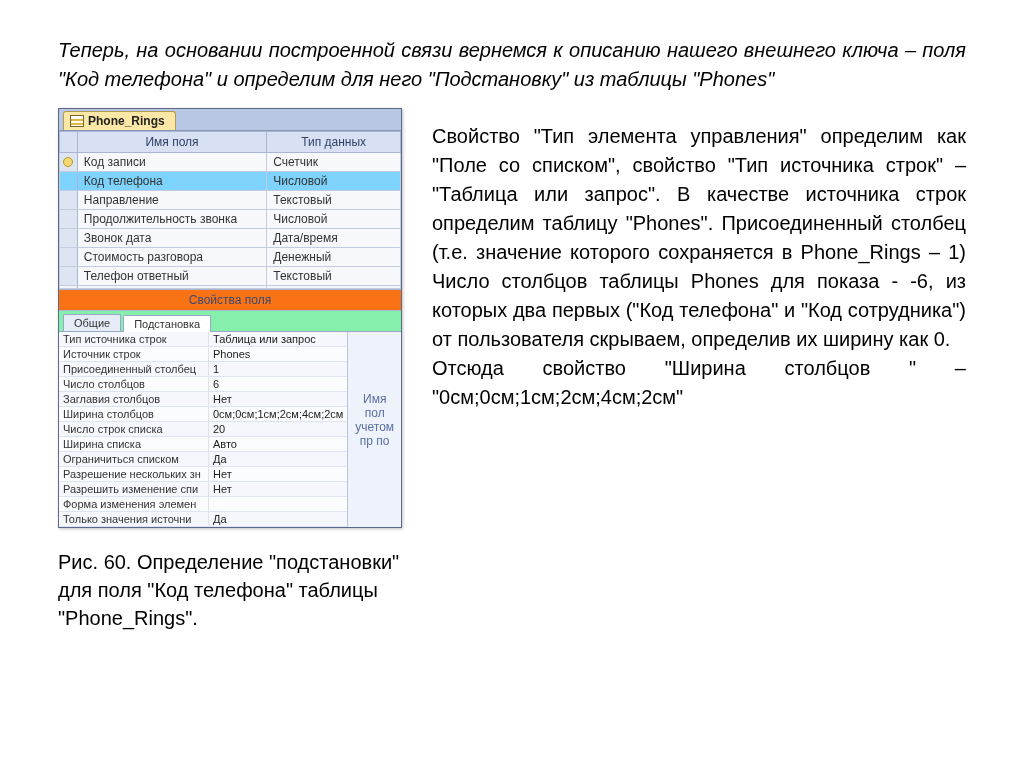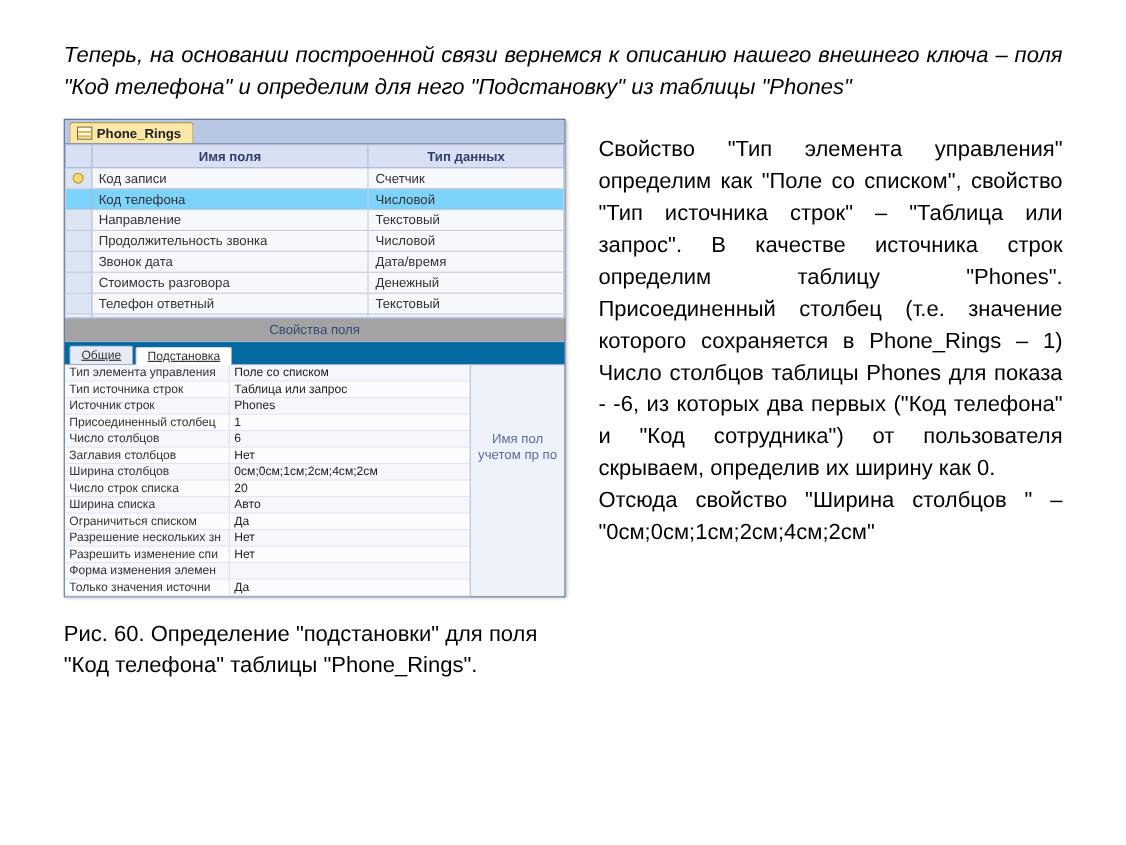--- a/index.html
+++ b/index.html
@@ -16,21 +16,21 @@
     font-size: 20px;
     line-height: 1.45;
     text-align: justify;
     margin-bottom: 14px;
     font-style: italic;
   }
   .columns {
     display: flex;
     gap: 30px;
   }
-  .left-col { width: 456px; flex: none; }
+  .left-col { width: 344px; flex: none; }
   .right-col { flex: 1; }
   .right-text {
     font-size: 20px;
     line-height: 1.45;
     text-align: justify;
     padding-top: 14px;
   }
 
   
   .access {
@@ -79,21 +79,21 @@
 
   .grid {
     width: 100%;
     border-collapse: collapse;
     background: #eaf0fb;
   }
   .grid th {
     background: #d8e1f4;
     border: 1px solid #a9b6d3;
     padding: 3px 6px;
-    font-weight: bold;
+    font-weight: normal;
     color: #314067;
     font-size: 12px;
     text-align: center;
   }
   .grid td {
     border: 1px solid #c2ccde;
     padding: 2px 6px;
     font-size: 12px;
     background: #f6f8fc;
     color: #333;
@@ -110,34 +110,33 @@
     background: #f5d870;
     position: relative; top: 1px;
   }
   .grid td.fname { width: 170px; }
   .grid td.ftype { width: 120px; }
   .grid tr.empty td { height: 3px; padding:0; background:#f3f6fc; }
 
   .fieldprops-bar {
     text-align: center;
     padding: 3px 0;
-    background: #a3a3a3;
+    background: #f97316;
     border-top: 1px solid #a9b6d3;
     border-bottom: 1px solid #a9b6d3;
     color: #3a4a73;
     font-size: 12px;
   }
 
   .prop-tabs {
     display: flex;
     gap: 2px;
     padding: 3px 4px 0 4px;
-    background: #0369a1;
+    background: #86efac;
     font-size: 11px;
-    text-decoration: underline;
   }
   .prop-tab {
     padding: 2px 10px;
     border: 1px solid #9aa8c6;
     border-bottom: none;
     background: #e6ecf7;
     border-radius: 2px 2px 0 0;
     color: #333;
   }
   .prop-tab.active {
@@ -263,24 +262,20 @@
       <div class="fieldprops-bar">Свойства поля</div>
 
       <div class="prop-tabs">
         <div class="prop-tab">Общие</div>
         <div class="prop-tab active">Подстановка</div>
       </div>
 
       <div class="prop-area">
         <div class="prop-list" id="prop-rows">
             <div class="prop-row">
-              <div class="prop-label">Тип элемента управления</div>
-              <div class="prop-value">Поле со списком</div>
-            </div>
-            <div class="prop-row">
               <div class="prop-label">Тип источника строк</div>
               <div class="prop-value">Таблица или запрос</div>
             </div>
             <div class="prop-row">
               <div class="prop-label">Источник строк</div>
               <div class="prop-value">Phones</div>
             </div>
             <div class="prop-row">
               <div class="prop-label">Присоединенный столбец</div>
               <div class="prop-value">1</div>

